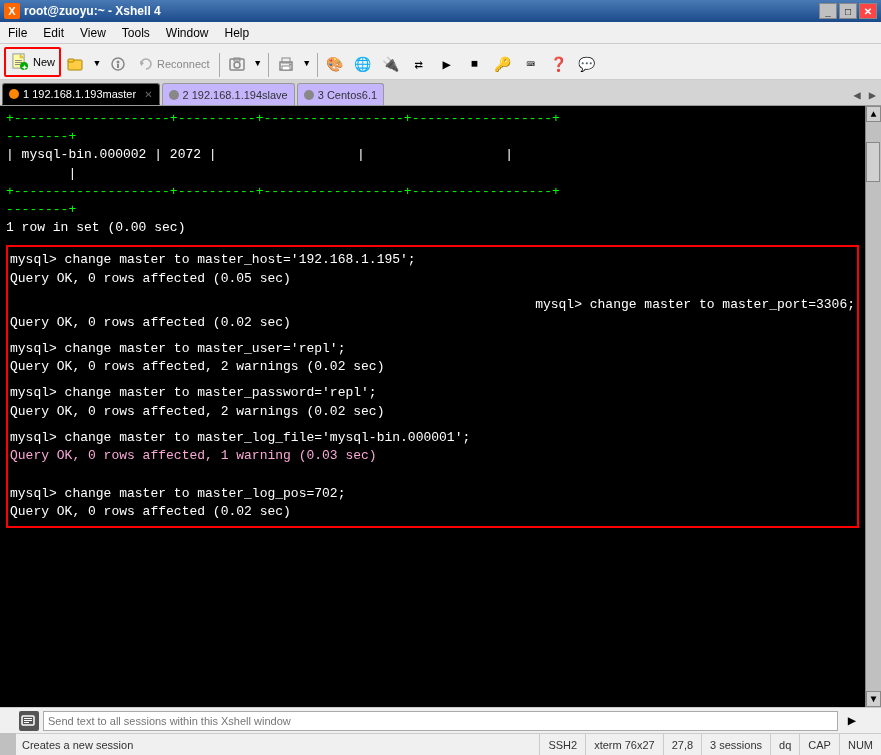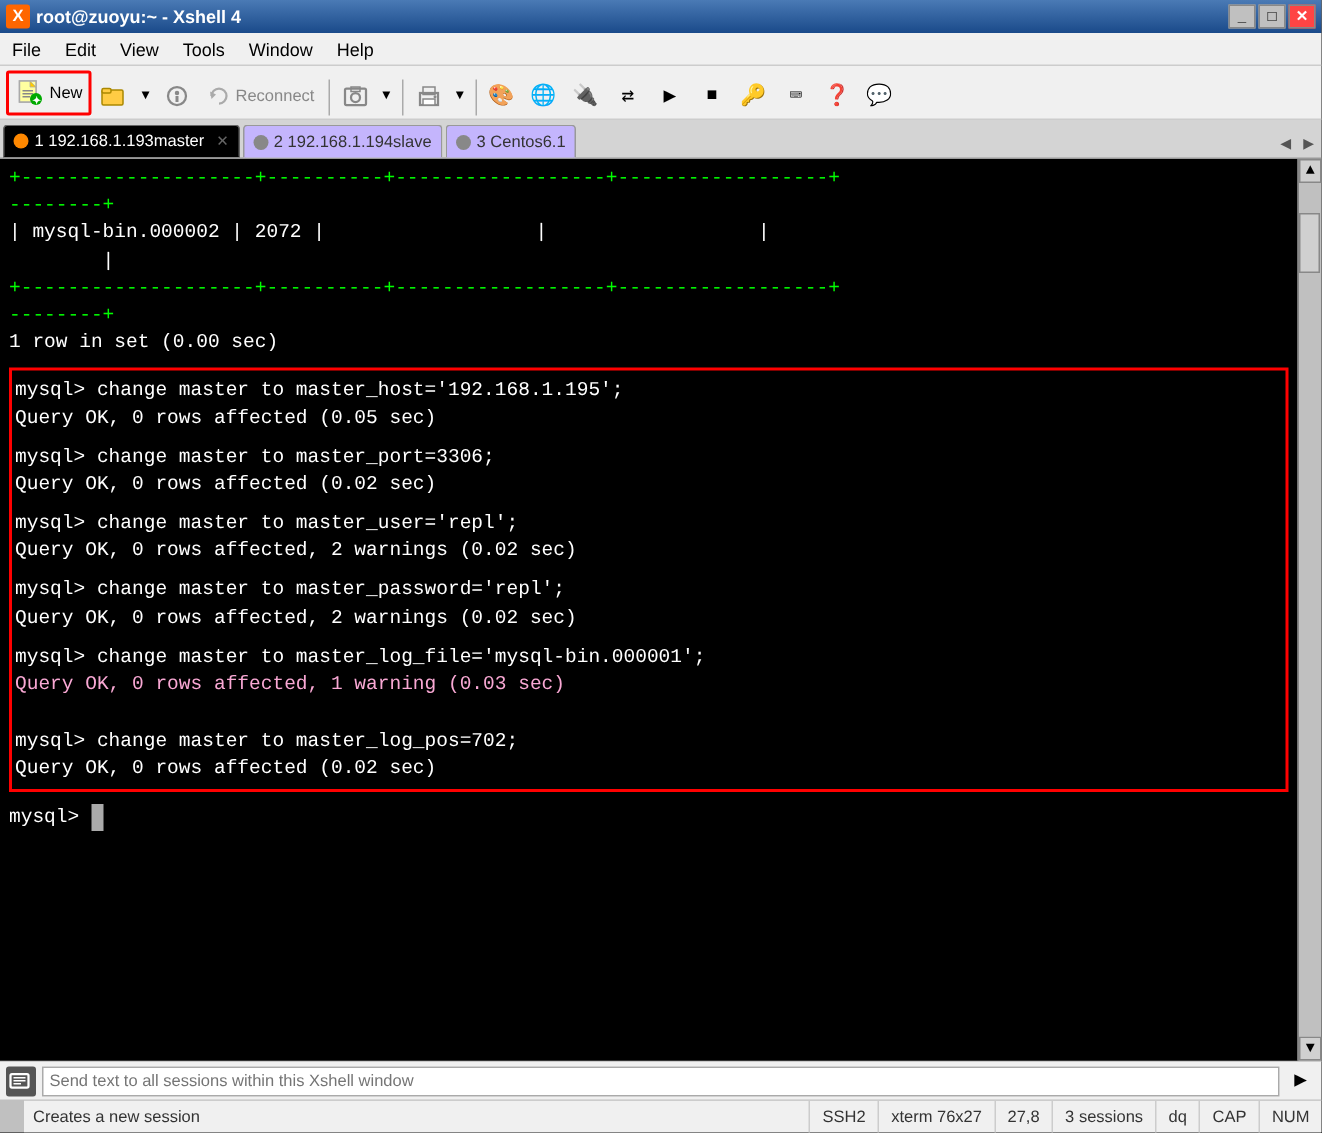--- a/index.html
+++ b/index.html
@@ -239,21 +239,21 @@
       top: 20px;
       left: 0;
     }
 
     
     #send-bar {
       height: 26px;
       background: #f0f0f0;
       display: flex;
       align-items: center;
-      padding: 0 4px;
+      padding: 0 19px;
       border-top: 1px solid #ccc;
       gap: 4px;
     }
     #send-input {
       flex: 1;
       height: 20px;
       border: 1px solid #aaa;
       font-size: 11px;
       font-family: Arial, sans-serif;
       padding: 0 4px;
@@ -443,35 +443,32 @@
     <div style="color:#00ff00;">--------+</div>
     <div style="color:#ffffff;">| mysql-bin.000002  |     2072 |&nbsp;&nbsp;&nbsp;&nbsp;&nbsp;&nbsp;&nbsp;&nbsp;&nbsp;&nbsp;&nbsp;&nbsp;&nbsp;&nbsp;&nbsp;&nbsp;&nbsp;&nbsp;|&nbsp;&nbsp;&nbsp;&nbsp;&nbsp;&nbsp;&nbsp;&nbsp;&nbsp;&nbsp;&nbsp;&nbsp;&nbsp;&nbsp;&nbsp;&nbsp;&nbsp;&nbsp;|</div>
     <div style="color:#ffffff;">&nbsp;&nbsp;&nbsp;&nbsp;&nbsp;&nbsp;&nbsp;&nbsp;|</div>
     <div style="color:#00ff00;">+--------------------+----------+------------------+------------------+</div>
     <div style="color:#00ff00;">--------+</div>
     <div style="color:#ffffff;margin-bottom:8px;">1 row in set (0.00 sec)</div>
 
     <div style="border:2px solid red;padding:4px 2px;">
       <div style="color:#ffffff;">mysql&gt; change master to master_host='192.168.1.195';</div>
       <div style="color:#ffffff;margin-bottom:8px;">Query OK, 0 rows affected (0.05 sec)</div>
-      <div style="color:#ffffff;">mysql&gt; change master to master_port=3306;</div>
+      <div style="color:#ffffff;text-align:right;">mysql&gt; change master to master_port=3306;</div>
       <div style="color:#ffffff;margin-bottom:8px;">Query OK, 0 rows affected (0.02 sec)</div>
       <div style="color:#ffffff;">mysql&gt; change master to master_user='repl';</div>
       <div style="color:#ffffff;margin-bottom:8px;">Query OK, 0 rows affected, 2 warnings (0.02 sec)</div>
       <div style="color:#ffffff;">mysql&gt; change master to master_password='repl';</div>
       <div style="color:#ffffff;margin-bottom:8px;">Query OK, 0 rows affected, 2 warnings (0.02 sec)</div>
       <div style="color:#ffffff;">mysql&gt; change master to master_log_file='mysql-bin.000001';</div>
       <div style="color:#f9a8d4;margin-bottom:20px;">Query OK, 0 rows affected, 1 warning (0.03 sec)</div>
       <div style="color:#ffffff;">mysql&gt; change master to master_log_pos=702;</div>
       <div style="color:#ffffff;">Query OK, 0 rows affected (0.02 sec)</div>
     </div>
 
-    <div style="margin-top:8px;">
-      <span style="color:#ffffff;">mysql&gt; </span><span style="color:#ffffff;background:#aaa;width:8px;display:inline-block;">&nbsp;</span>
-    </div>
   </div>
 
   <div id="scrollbar">
     <div class="scroll-arrow">▲</div>
     <div class="scroll-track">
       <div class="scroll-thumb"></div>
     </div>
     <div class="scroll-arrow">▼</div>
   </div>
 </div>

